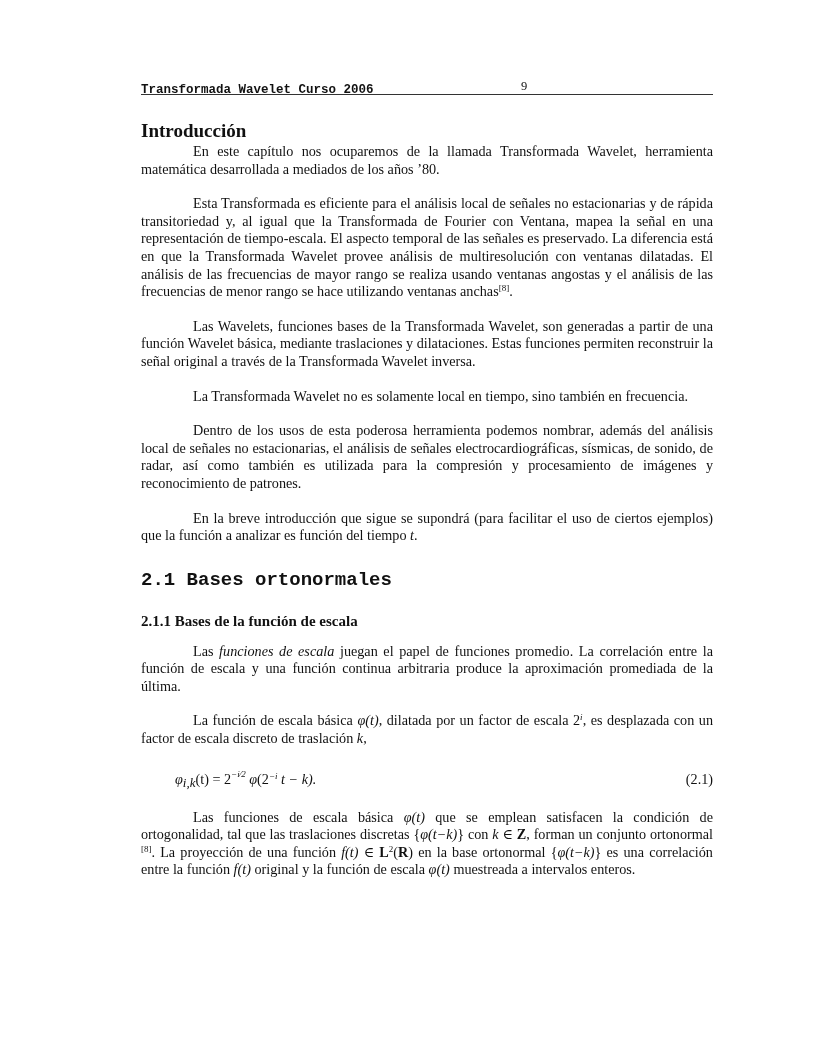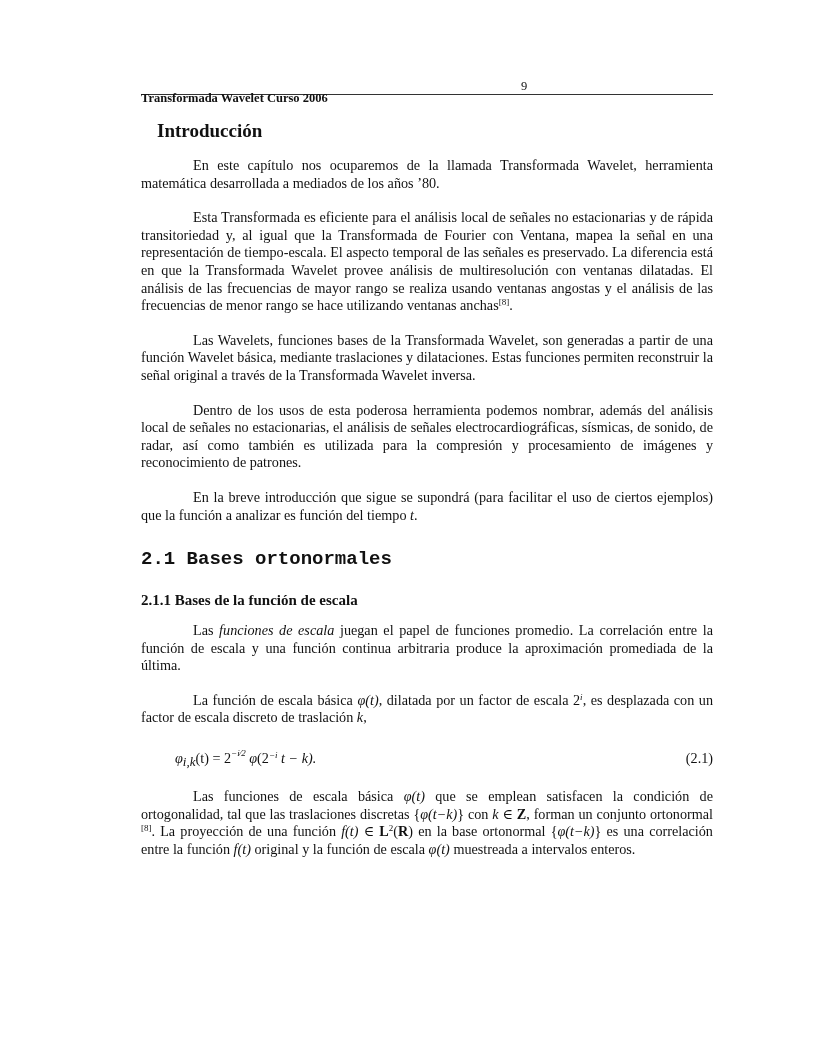--- a/index.html
+++ b/index.html
@@ -25,31 +25,32 @@
       position: relative;
       height: 16px;
       border-bottom: 1.5px solid #333333;
       font-size: 12.5px;
       line-height: 16px;
     }
     .running-header .title {
       font-weight: bold;
       position: absolute;
       left: 0;
-      top: 12px;
+      top: 4px;
+      font-family: Liberation Mono, monospace;
     }
     .running-header .page-num {
       position: absolute;
       left: 380px;
       top: 0;
     }
     h1 {
       font-size: 19px;
       font-weight: bold;
-      margin: 24px 0 0 16px;
+      margin: 24px 0 0 0;
       line-height: 24px;
     }
     h2 {
       font-size: 19px;
       font-weight: bold;
       margin: 0;
       line-height: 24px;
       font-family: Liberation Mono, monospace;
     }
     h3 {
@@ -58,21 +59,21 @@
       margin: 0;
       line-height: 22px;
     }
     p {
       margin: 0;
       font-size: 14.2px;
       line-height: 17.6px;
       text-align: justify;
       text-indent: 52px;
     }
-    .mt-s { margin-top: 14px; }
+    .mt-s { margin-top: 0; }
     .mt-p { margin-top: 17px; }
     .mt-h2 { margin-top: 23px; }
     .mt-h3 { margin-top: 18px; }
     .mt-after-h3 { margin-top: 11px; }
     sup { font-size: 9px; line-height: 0; vertical-align: 5px; }
     sub { font-size: 13px; line-height: 0; vertical-align: -3px; }
     i, .it { font-style: italic; }
     .equation {
       position: relative;
       height: 26px;
@@ -109,20 +110,21 @@
   </div>
 
   <h1>Introducción</h1>
 
   <p class="mt-s">En este capítulo nos ocuparemos de la llamada Transformada Wavelet, herramienta matemática desarrollada a mediados de los años ’80.</p>
 
   <p class="mt-p"><span>Esta Transformada es eficiente para el análisis local de señales no estacionarias y de rápida transitoriedad y, al igual que la Transformada de Fourier con Ventana, mapea la señal en una representación de tiempo-escala. El aspecto temporal de las señales es preservado. La diferencia está en que la Transformada Wavelet provee análisis de multiresolución con ventanas dilatadas. El análisis de las frecuencias de mayor rango se realiza usando ventanas angostas y el análisis de las frecuencias de menor rango se hace utilizando ventanas anchas</span><sup>[8]</sup><span>.</span></p>
 
   <p class="mt-p">Las Wavelets, funciones bases de la Transformada Wavelet, son generadas a partir de una función Wavelet básica, mediante traslaciones y dilataciones. Estas funciones permiten reconstruir la señal original a través de la Transformada Wavelet inversa.</p>
 
+  <p class="mt-p">La Transformada Wavelet no es solamente local en tiempo, sino también en frecuencia.</p>
 
   <p class="mt-p">Dentro de los usos de esta poderosa herramienta podemos nombrar, además del análisis local de señales no estacionarias, el análisis de señales electrocardiográficas, sísmicas, de sonido, de radar, así como también es utilizada para la compresión y procesamiento de imágenes y reconocimiento de patrones.</p>
 
   <p class="mt-p"><span>En la breve introducción que sigue se supondrá (para facilitar el uso de ciertos ejemplos) que la función a analizar es función del tiempo </span><i>t</i><span>.</span></p>
 
   <h2 class="mt-h2">2.1 Bases ortonormales</h2>
 
   <h3 class="mt-h3">2.1.1 Bases de la función de escala</h3>
 
   <p class="mt-after-h3"><span>Las </span><i>funciones de escala</i><span> juegan el papel de funciones promedio. La correlación entre la función de escala y una función continua arbitraria produce la aproximación promediada de la última.</span></p>

